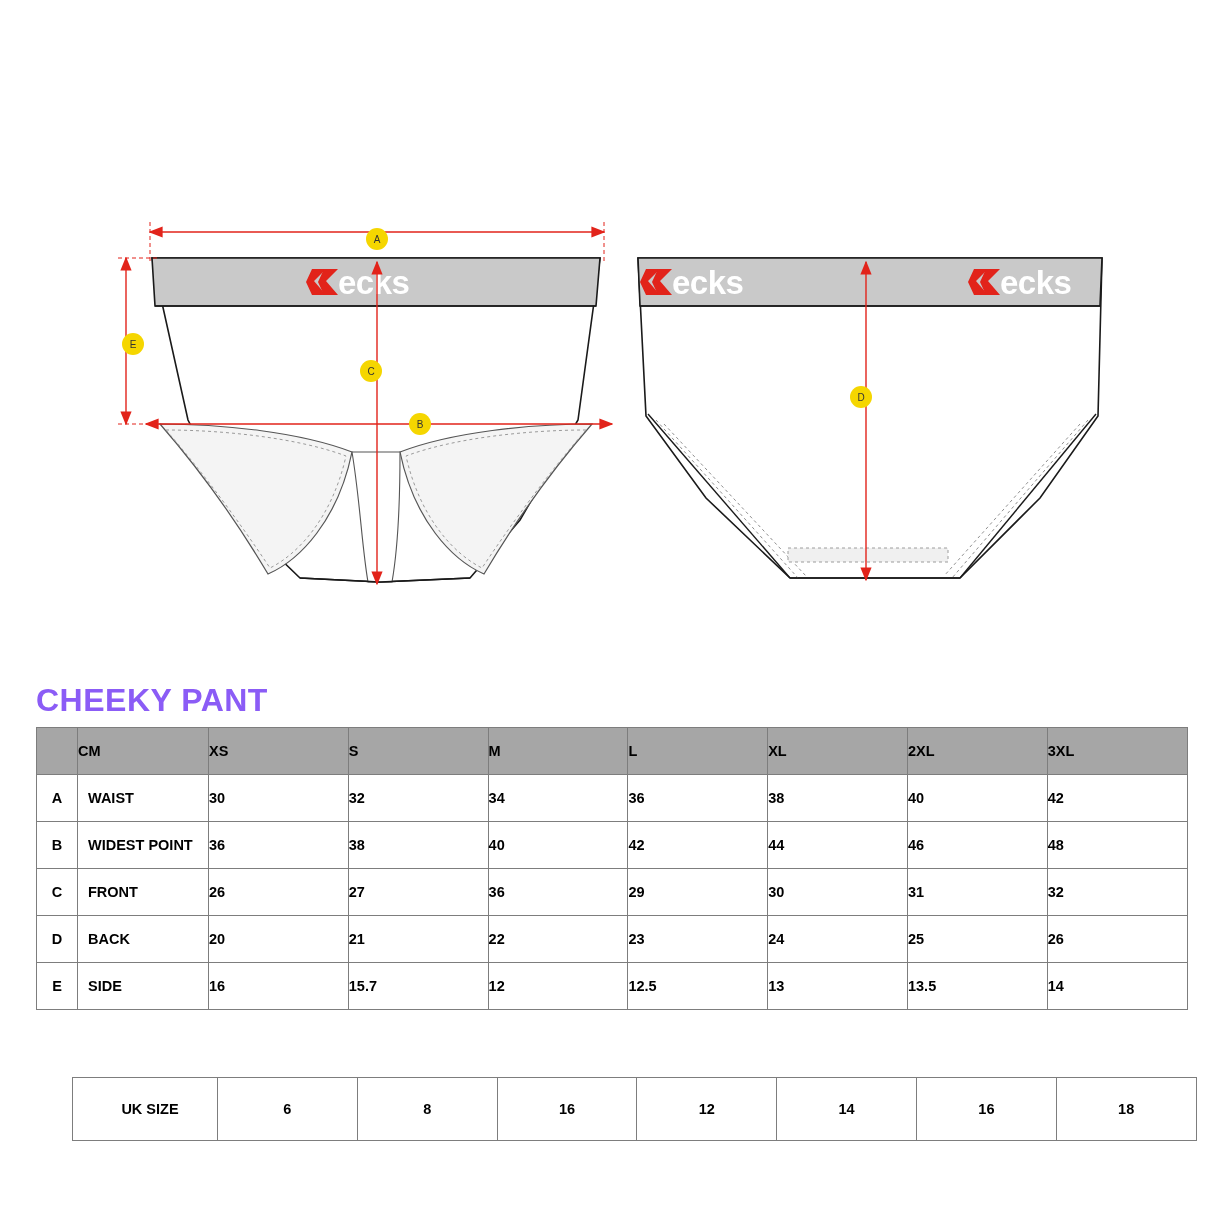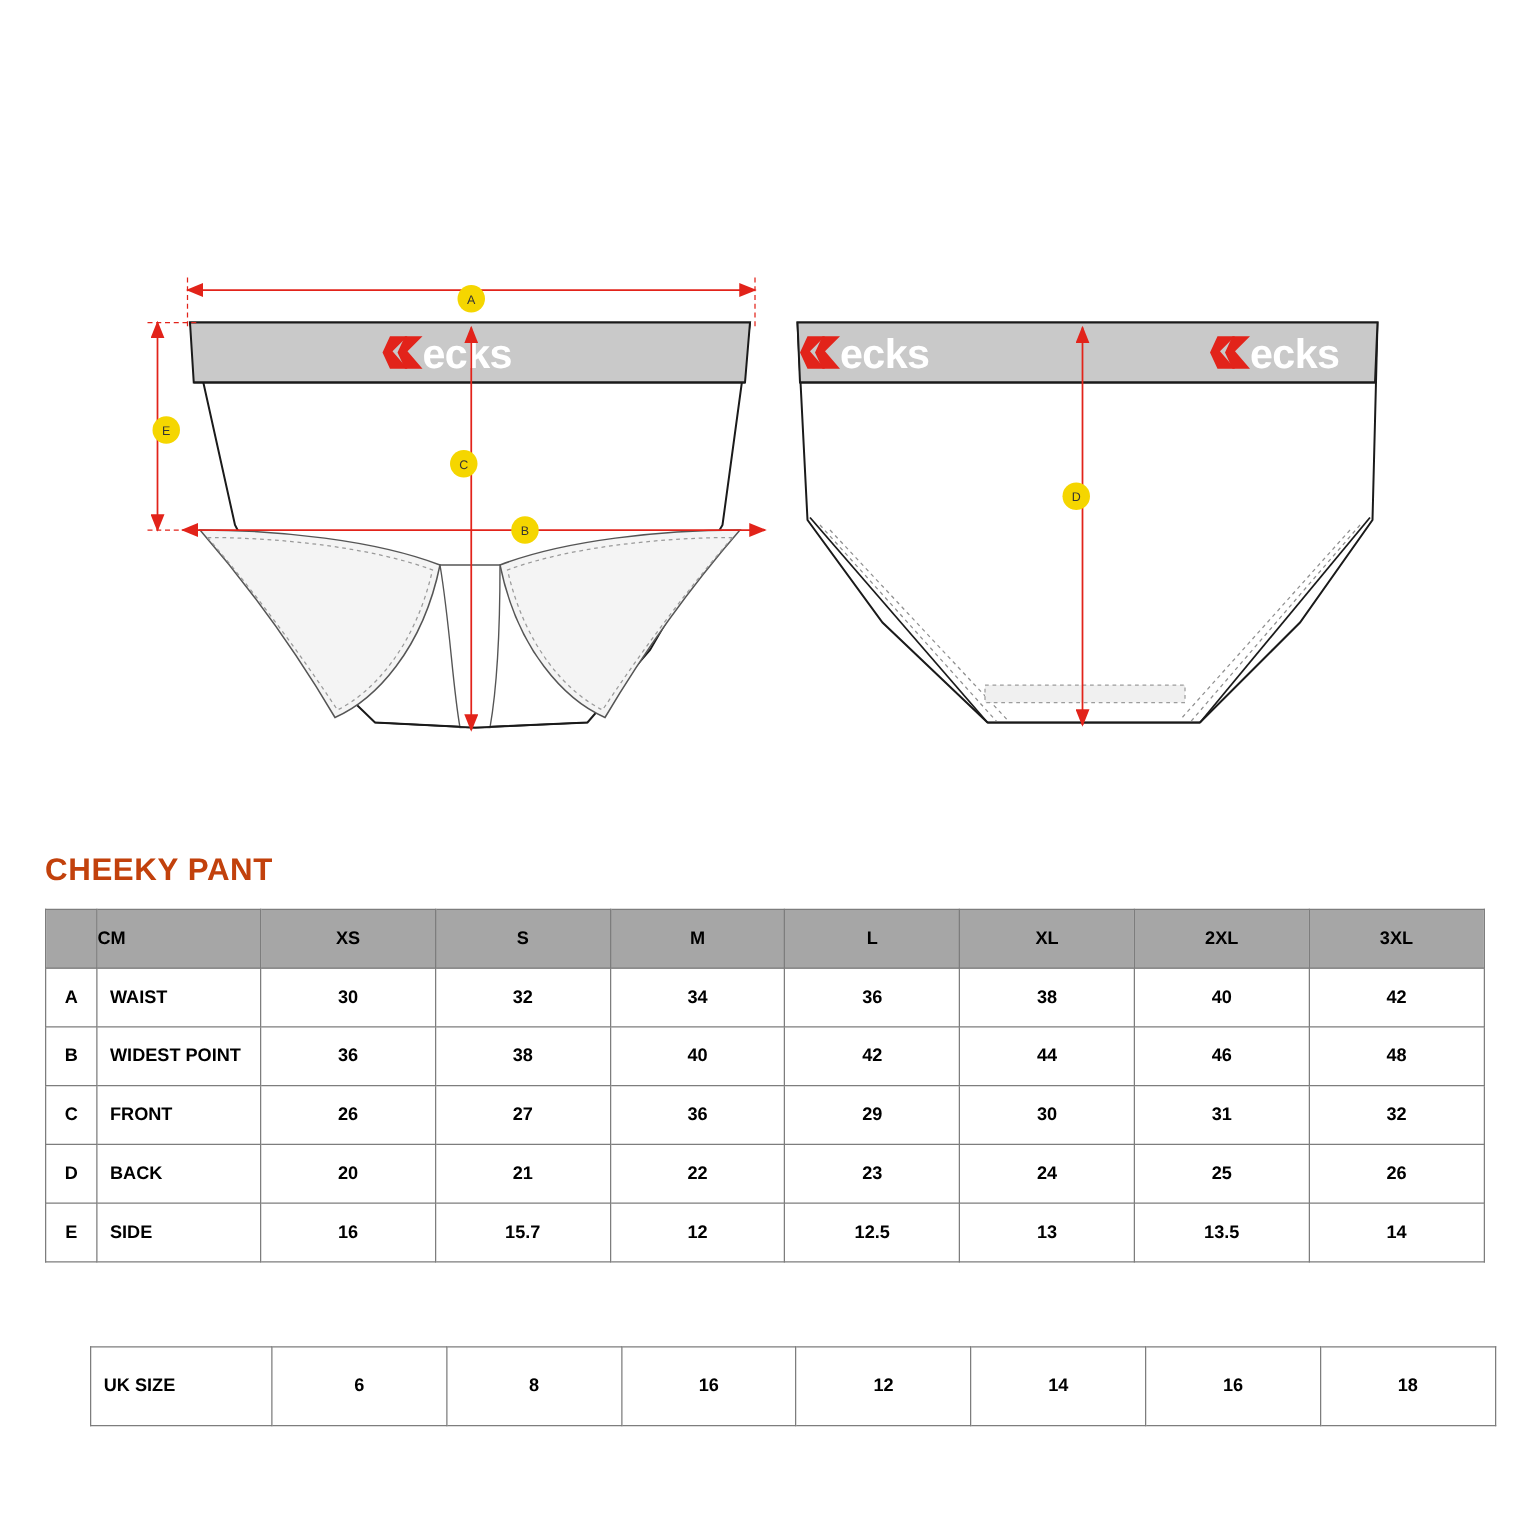--- a/index.html
+++ b/index.html
@@ -28,41 +28,41 @@
     font-family: "Liberation Sans", sans-serif;
     font-weight: bold;
     letter-spacing: -0.5px;
   }
 
   
   .title {
     position: absolute;
     left: 36px;
     top: 682px;
-    font-size: 25px;
+    font-size: 32px;
     font-weight: bold;
     letter-spacing: 0.5px;
-    color: #c2410c;
+    color: #8b5cf6;
   }
 
   
   .size-table {
     position: absolute;
     left: 36px;
     top: 727px;
     width: 1142px;
     border-collapse: collapse;
     table-layout: fixed;
   }
   .size-table td, .size-table th {
     border: 1px solid #7d7d7d;
     height: 46px;
     font-size: 14.5px;
     font-weight: bold;
-    text-align: center;
+    text-align: left;
     color: #000;
     padding: 0;
   }
   .size-table thead td {
     background: #a6a6a6;
     color: #000;
     font-size: 14.5px;
   }
   .col-letter { width: 40px; }
   .col-label  { width: 130px; text-align: left !important; padding-left: 10px !important; }
@@ -84,21 +84,21 @@
     border: 1px solid #7d7d7d;
     height: 62px;
     font-size: 14.5px;
     font-weight: bold;
     text-align: center;
     color: #000;
     padding: 0;
   }
   .uk-table td.uk-label {
     width: 134px;
-    text-align: left;
+    text-align: center;
     padding-left: 10px;
   }
   .uk-table td.uk-val { width: 138.8px; }
 
   svg { display: block; }
 </style>
 </head>
 <body>
 
 <div class="diagram-area">

